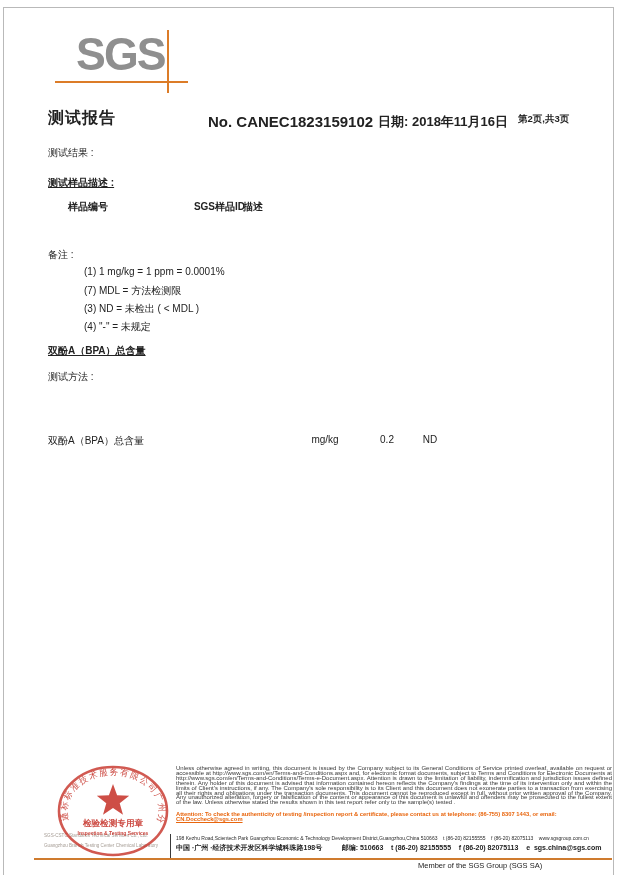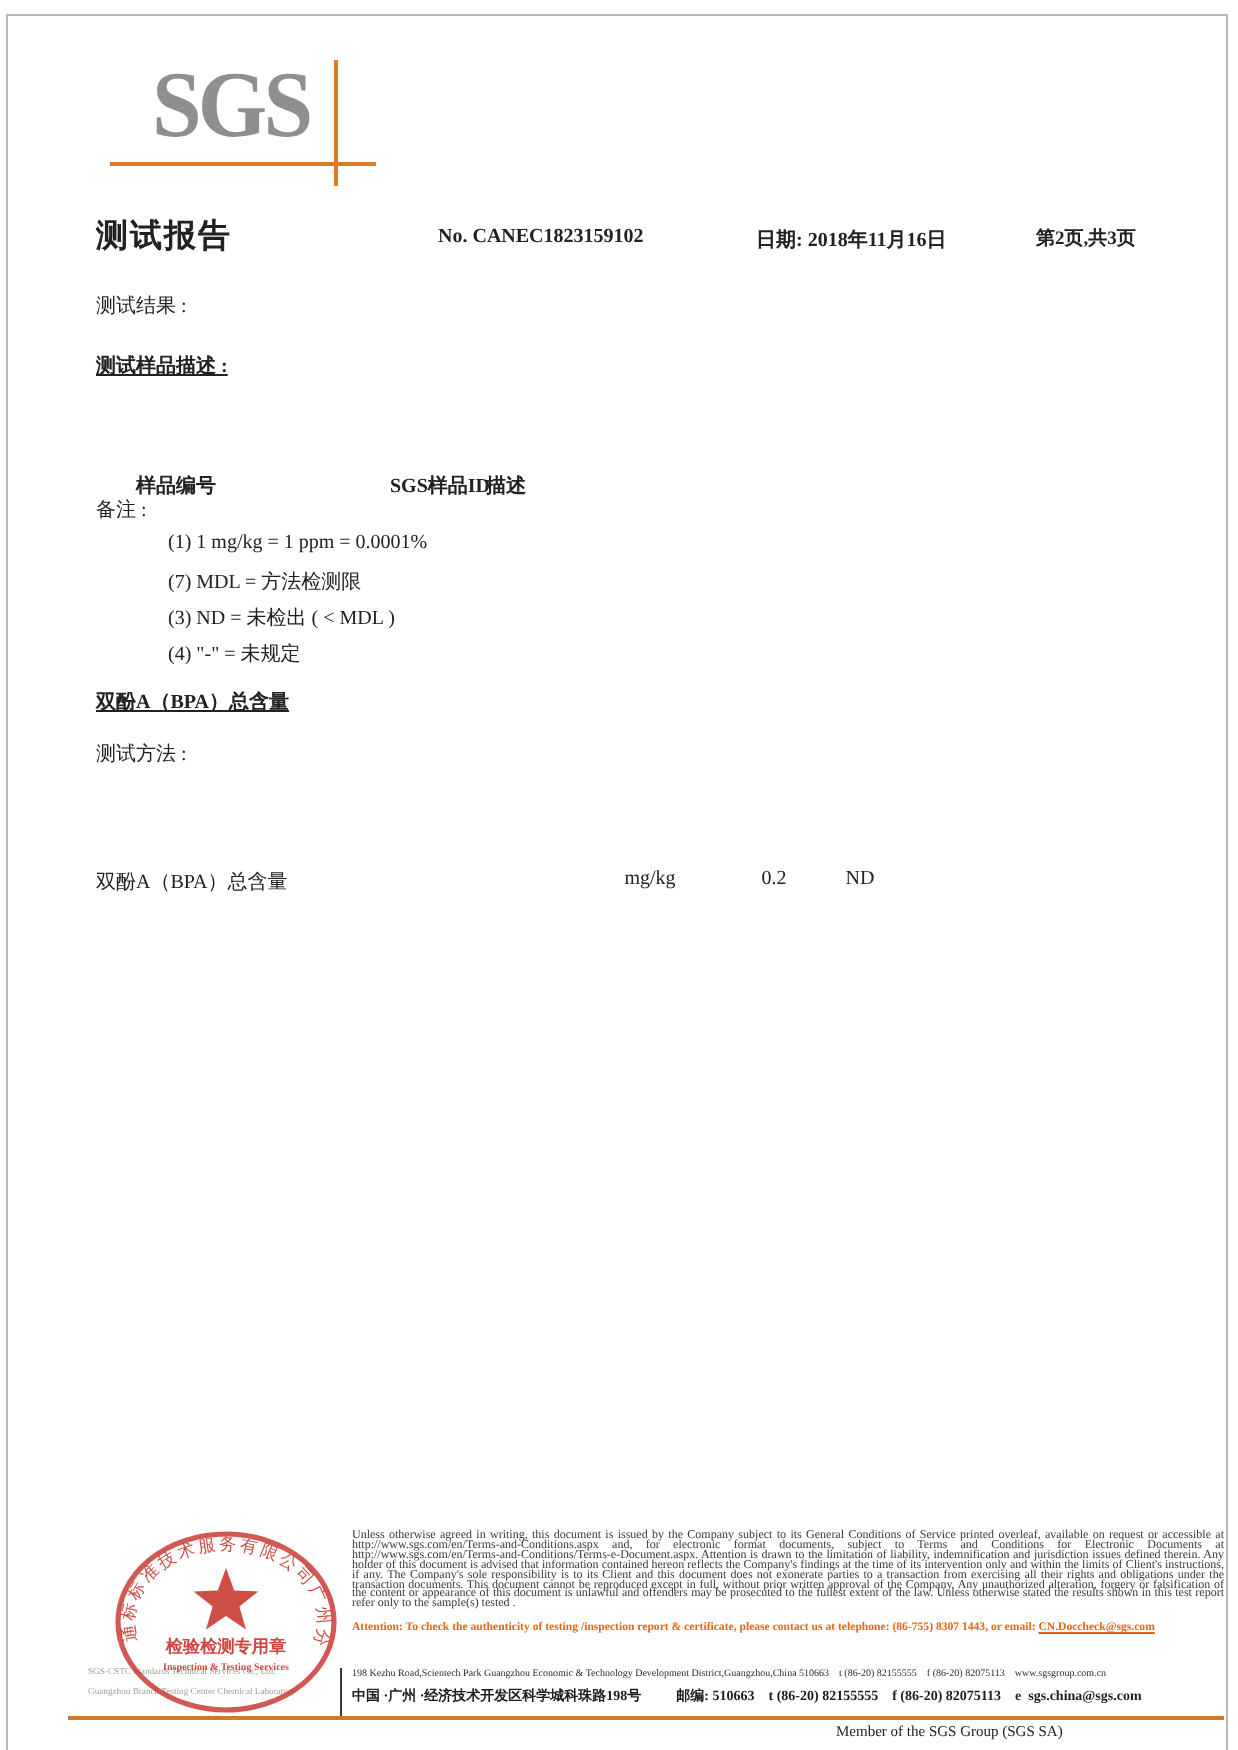--- a/index.html
+++ b/index.html
@@ -1,39 +1,39 @@
 <!DOCTYPE html>
 <html><head>
 <meta charset="utf-8">
 <style>
   html,body{margin:0;padding:0;background:#ffffff;}
   .page{
     position:relative;width:619px;height:875px;background:#fff;overflow:hidden;
-    font-family:Liberation Serif, serif;color:#222;
+    font-family:Liberation Sans, sans-serif;color:#222;
   }
   .page-border{position:absolute;left:3px;top:7px;width:609px;height:867px;border:1px solid #b9b9b9;border-bottom:none;pointer-events:none;}
   .abs{position:absolute;}
   
   .logo-text{left:76px;top:30px;font-size:47px;font-weight:bold;color:#8f8f8f;letter-spacing:-2px;transform:scaleX(.95);transform-origin:left top;line-height:1;}
   .logo-hline{left:55px;top:81px;width:133px;height:2px;background:#dc7c28;}
   .logo-vline{left:167px;top:30px;width:2px;height:63px;background:#dc7c28;}
   .doc-title{left:48px;top:108px;font-size:16px;font-weight:bold;letter-spacing:1px;}
-  .report-no{left:219px;top:113px;font-size:10px;font-weight:bold;}
-  .report-date{left:378px;top:113px;font-size:10px;font-weight:bold;}
+  .report-no{left:208px;top:113px;font-size:15px;font-weight:bold;}
+  .report-date{left:378px;top:113px;font-size:13px;font-weight:bold;}
   .report-page{left:518px;top:113px;font-size:9.5px;font-weight:bold;}
   
   .t10{font-size:10px;}
   .bold{font-weight:bold;}
   .und{text-decoration:underline;}
   .result-label{left:48px;top:146px;}
   .sample-heading{left:48px;top:176px;}
   .s-c1{left:48px;width:80px;text-align:center;display:inline-block;position:absolute;}
   .s-c2{left:133px;width:112px;text-align:right;display:inline-block;position:absolute;}
   .s-c3{left:243px;position:absolute;}
-  .sample-head-row{top:200px;margin-top:36px;}
+  .sample-head-row{top:200px;}
   .sample-val-row{top:218px;}
   .row-wrap{position:absolute;left:0;width:619px;height:14px;}
   .remarks-label{left:48px;top:248px;}
   .remark{left:84px;}
   .rm0{top:266px;}.rm1{top:284px;}.rm2{top:302px;}.rm3{top:320px;}
   .bpa-heading{left:48px;top:344px;}
   .method-label{left:48px;top:370px;}
   .method-text{left:115px;top:368px;width:470px;line-height:16px;letter-spacing:.6px;text-align:justify;}
   .r-c1h{left:59px;position:absolute;}
   .r-c1{left:48px;position:absolute;}

